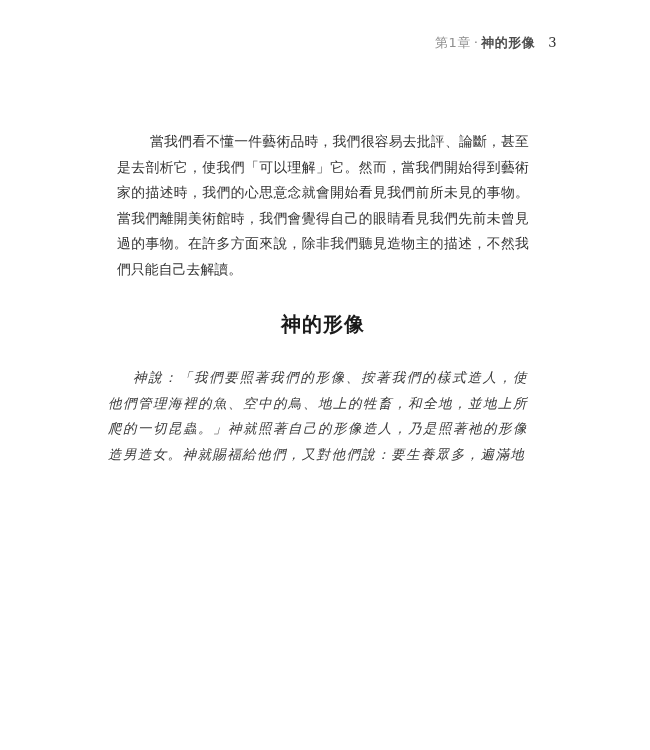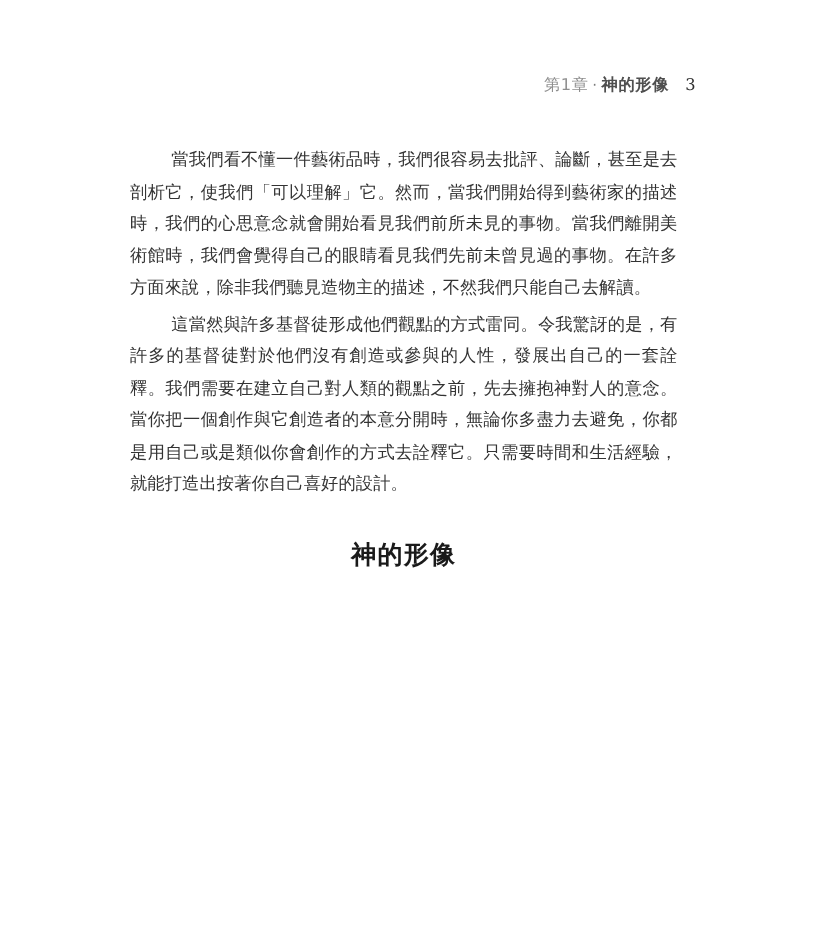--- a/index.html
+++ b/index.html
@@ -11,21 +11,21 @@
     position: relative;
     width: 650px;
     height: 750px;
     background: #ffffff;
     overflow: hidden;
     font-family: "DejaVu Serif", "Liberation Serif", serif;
   }
   
   .running-header {
     position: absolute;
-    top: 60px;
+    top: 35px;
     right: 93px;
     font-size: 13px;
     line-height: 16px;
     font-family: "DejaVu Sans", "Liberation Sans", sans-serif;
     color: #8f8f8f;
     letter-spacing: 0.5px;
     white-space: nowrap;
   }
   .running-header .sep {
     color: #7a7a7a;
@@ -44,21 +44,21 @@
   }
   
   .content {
     position: absolute;
     left: 100px;
     top: 112px;
     width: 446px;
     color: #333333;
   }
   .body-para {
-    margin: 4px;
+    margin: 17px;
     font-size: 13.8px;
     line-height: 25.5px;
     letter-spacing: 0.1px;
     text-align: justify;
     text-indent: 33px;
   }
   .section-heading {
     margin: 29px 0 17px 0;
     font-size: 20px;
     line-height: 26px;
@@ -84,17 +84,17 @@
 <body>
 
 <div class="page">
 
   <div class="running-header">
     <span class="chapter">第1章</span><span class="sep">·</span><span class="htitle">神的形像</span><span class="pagenum">3</span>
   </div>
 
   <div class="content">
     <p class="body-para">當我們看不懂一件藝術品時，我們很容易去批評、論斷，甚至是去剖析它，使我們「可以理解」它。然而，當我們開始得到藝術家的描述時，我們的心思意念就會開始看見我們前所未見的事物。當我們離開美術館時，我們會覺得自己的眼睛看見我們先前未曾見過的事物。在許多方面來說，除非我們聽見造物主的描述，不然我們只能自己去解讀。</p>
-    <p class="body-para">這當然與許多基督徒形成他們觀點的方式雷同。令我驚訝的是，有許多的基督徒對於他們沒有創造或參與的人性，發展出自己的一套詮釋。我們需要在建立自己對人類的觀點之前，先去擁抱神對人的意念。當你把一個創作與它創造者的本意分開時，無論你多盡力去避免，你都是用自己或是類似你會創作的方式去詮釋它。只需要時間和生活經驗，就能打造出按著你自己喜好的設計。</p>
     <h2 class="section-heading">神的形像</h2>
+    <div class="scripture-quote">神說：「我們要照著我們的形像、按著我們的樣式造人，使他們管理海裡的魚、空中的鳥、地上的牲畜，和全地，並地上所爬的一切昆蟲。」神就照著自己的形像造人，乃是照著祂的形像造男造女。神就賜福給他們，又對他們說：要生養眾多，遍滿地</div>
   </div>
 
 </div>
 
 </body></html>

